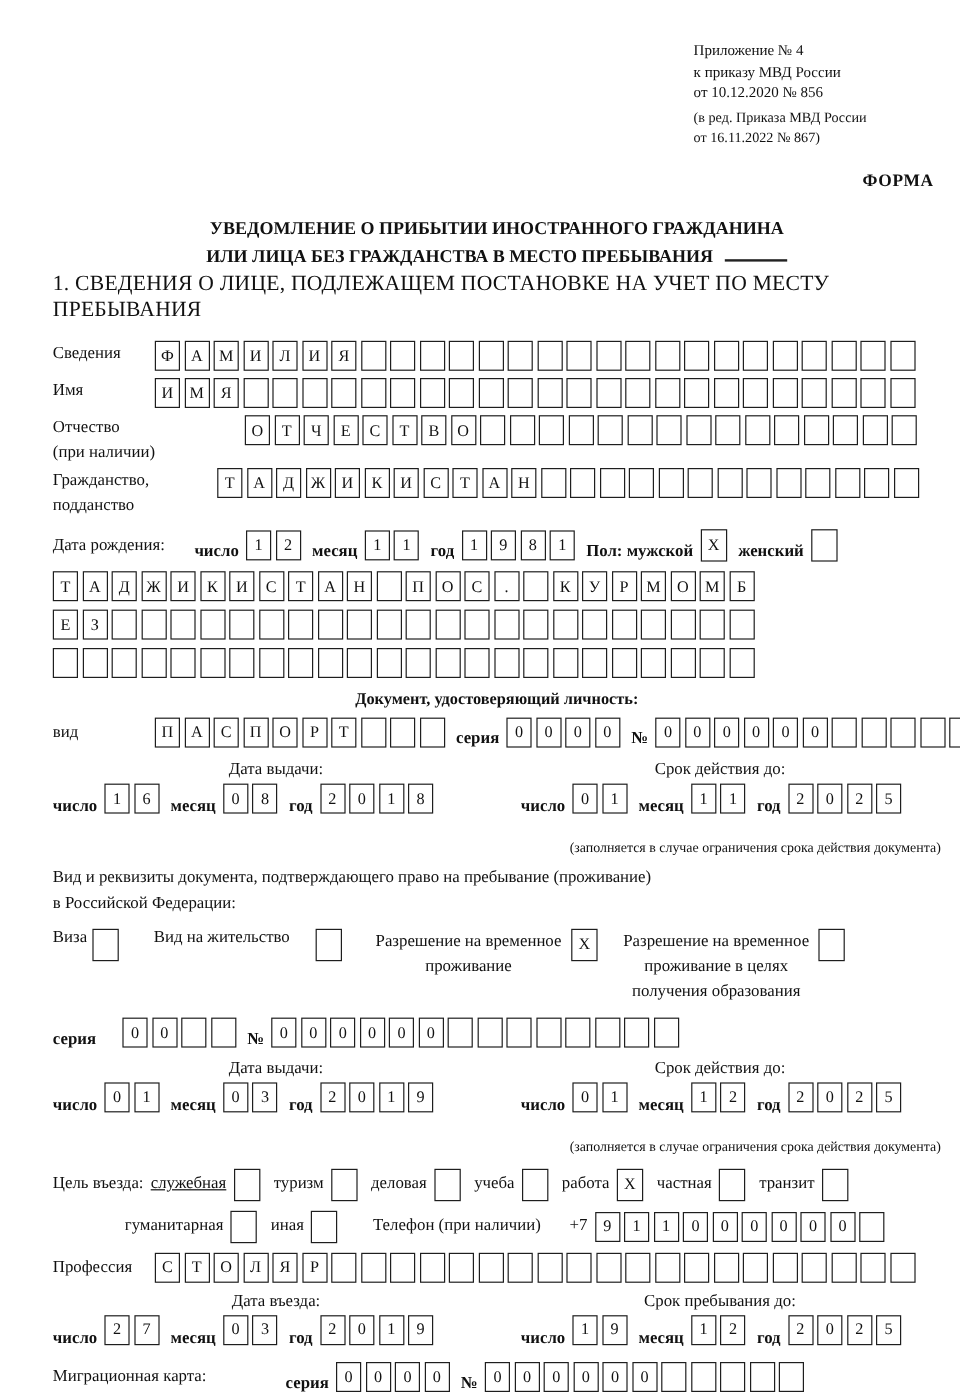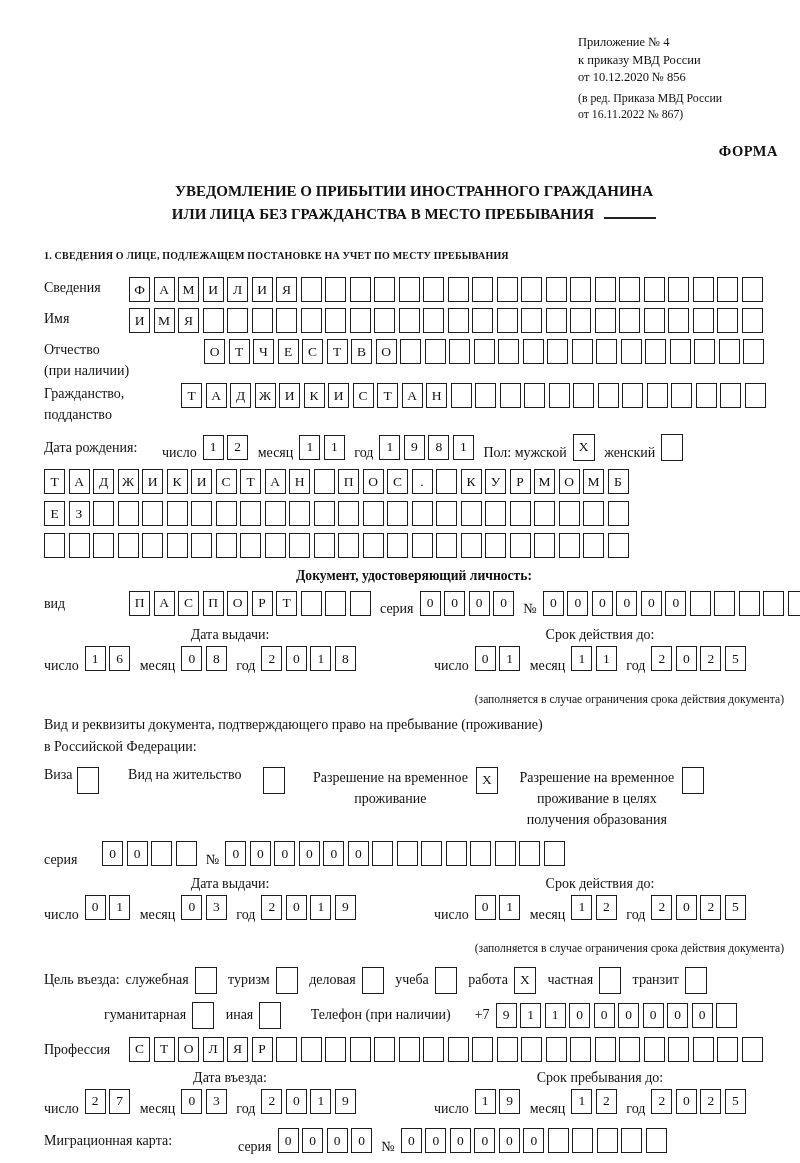--- a/index.html
+++ b/index.html
@@ -8,34 +8,34 @@
   .page{box-sizing:border-box;width:800px;height:1163px;padding:34px 16px 0 44px;}
 
   
   .annex{width:200px;margin-left:auto;margin-right:6px;font-size:12.5px;line-height:1.4;}
   .annex .rev{font-size:11.8px;margin-top:3px;line-height:1.4;}
   .forma{text-align:right;font-weight:bold;font-size:14.5px;margin:20px 6px 0 0;letter-spacing:.5px;}
 
   
   .title{margin-top:20px;text-align:center;font-weight:bold;font-size:15px;line-height:1.55;}
   .blank-line{display:inline-block;width:52px;border-bottom:2px solid #222;height:12px;margin-left:10px;}
-  .sec1{margin-top:24px;font-weight:bold;font-size:10px;letter-spacing:.2px;}
+  .sec1{font-weight:normal;font-size:18px;letter-spacing:.2px;}
 
   
   .cells{display:flex;flex-wrap:nowrap;}
   .cell{flex:none;width:19px;height:23px;border:1.5px solid #1e1e1e;margin-right:3.5px;
         display:flex;align-items:center;justify-content:center;
         font-size:13.5px;font-family:"Liberation Serif","DejaVu Serif",serif;background:#fff;}
   .cbx .cell{width:20px;height:25px;}
   .frow{display:flex;align-items:flex-start;margin-top:6px;font-size:14px;}
   .lbl{flex:none;line-height:1.5;}
   .lbl.w85{width:85px;} .lbl.w140{width:140px;} .lbl.w110{width:112px;}
   .stackrow{margin-bottom:7px;}
 
-  .dlbl{margin:12px 6px 0 6px;font-size:14px;flex:none;}
+  .dlbl{margin:12px 6px 0 6px;font-size:14px;flex:none;font-weight:bold;}
   .dlbl.first{margin-left:0;}
   .dategrp{display:flex;align-items:flex-start;}
 
   .datecols{display:flex;margin-top:10px;}
   .datecol.left{width:372px;flex:none;}
   .datecol.right{flex:1;}
   .dhead{font-size:14px;text-align:center;margin-bottom:3px;}
   .dnote{font-size:11.6px;text-align:right;margin-top:19px;}
 
   .dochead{text-align:center;font-weight:bold;font-size:13.6px;margin-top:10px;}
@@ -511,21 +511,21 @@
             <span class="cell">2</span>
             <span class="cell">5</span>
           </span>
       </div>
       <div class="dnote">(заполняется в случае ограничения срока действия документа)</div>
     </div>
   </div>
 
   <div class="purpose">
     <span class="plbl">Цель въезда:</span>
-    <span class="plbl" style="margin-left:6px;">служебная</span>
+    <span class="plbl" style="margin-left:6px;text-decoration:underline;">служебная</span>
     <span class="cells cbx">
         <span class="cell"></span>
       </span>
     <span class="plbl">туризм</span>
     <span class="cells cbx">
         <span class="cell"></span>
       </span>
     <span class="plbl">деловая</span>
     <span class="cells cbx">
         <span class="cell"></span>

